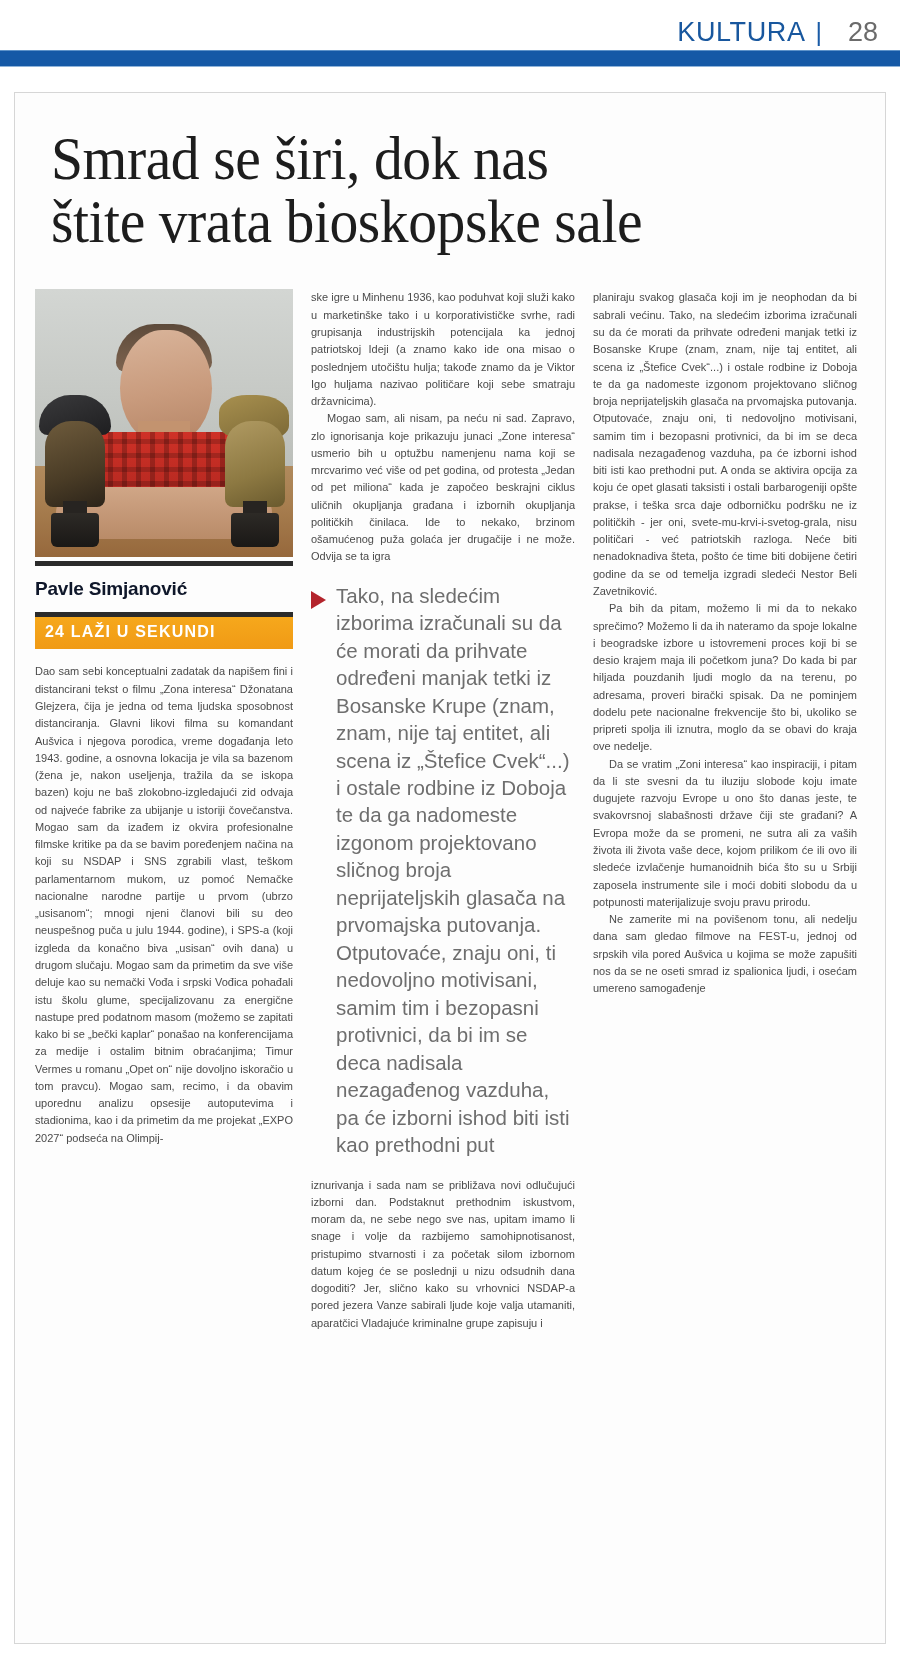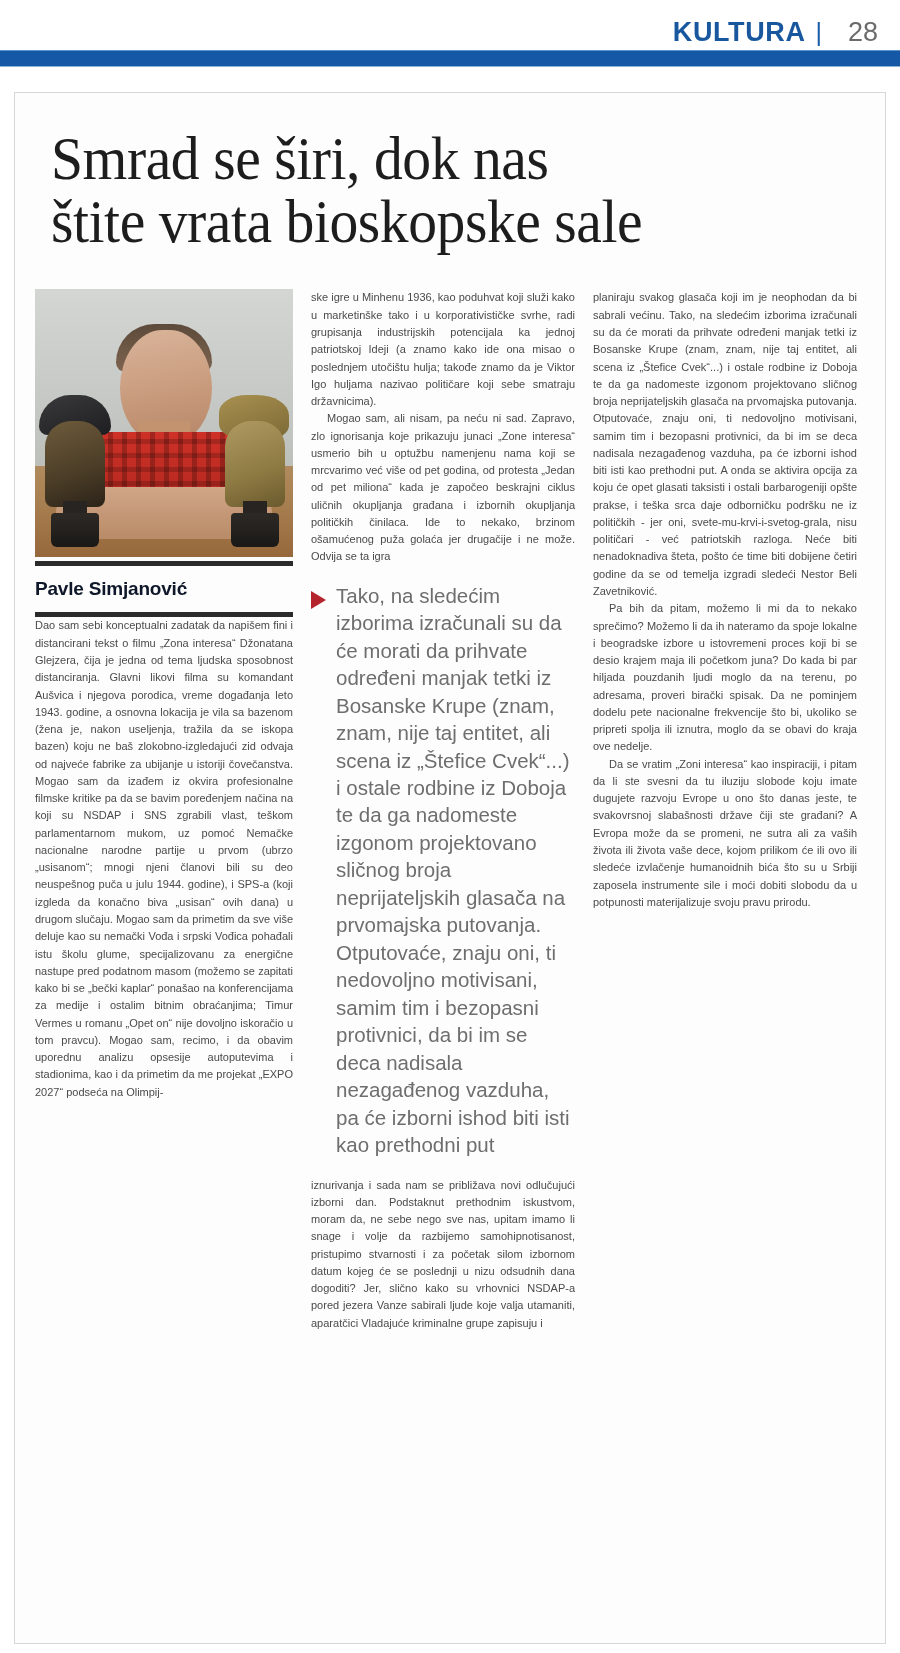--- a/index.html
+++ b/index.html
@@ -25,21 +25,21 @@
   .masthead-inner {
     display: flex;
     align-items: flex-end;
     justify-content: flex-end;
     height: 48px;
     padding: 0 22px 0 0;
     box-sizing: border-box;
   }
   .section-name {
     font-family: "Liberation Sans", sans-serif;
-    font-weight: bold;
+    font-weight: normal;
     font-size: 27px;
     letter-spacing: 0.6px;
     color: #18579e;
     line-height: 1;
     padding-bottom: 2px;
   }
   .section-sep {
     font-size: 25px;
     color: #1a5ba6;
     margin: 0 16px 0 10px;
@@ -327,20 +327,21 @@
             <div class="stem"></div>
             <div class="base"></div>
           </div>
         </div>
       </div>
       <div class="photo-rule"></div>
 
       <div class="byline">Pavle Simjanović</div>
 
       <div class="label-rule"></div>
+      <div class="label-banner">24 LAŽI U SEKUNDI</div>
 
       <div class="body-text">
         <p>Dao sam sebi konceptualni zadatak da napišem fini i distancirani tekst o filmu „Zona interesa“ Džonatana Glejzera, čija je jedna od tema ljudska sposobnost distanciranja. Glavni likovi filma su komandant Aušvica i njegova porodica, vreme događanja leto 1943. godine, a osnovna lokacija je vila sa bazenom (žena je, nakon useljenja, tražila da se iskopa bazen) koju ne baš zlokobno-izgledajući zid odvaja od najveće fabrike za ubijanje u istoriji čovečanstva. Mogao sam da izađem iz okvira profesionalne filmske kritike pa da se bavim poređenjem načina na koji su NSDAP i SNS zgrabili vlast, teškom parlamentarnom mukom, uz pomoć Nemačke nacionalne narodne partije u prvom (ubrzo „usisanom“; mnogi njeni članovi bili su deo neuspešnog puča u julu 1944. godine), i SPS-a (koji izgleda da konačno biva „usisan“ ovih dana) u drugom slučaju. Mogao sam da primetim da sve više deluje kao su nemački Vođa i srpski Vođica pohađali istu školu glume, specijalizovanu za energične nastupe pred podatnom masom (možemo se zapitati kako bi se „bečki kaplar“ ponašao na konferencijama za medije i ostalim bitnim obraćanjima; Timur Vermes u romanu „Opet on“ nije dovoljno iskoračio u tom pravcu). Mogao sam, recimo, i da obavim uporednu analizu opsesije autoputevima i stadionima, kao i da primetim da me projekat „EXPO 2027“ podseća na Olimpij-</p>
       </div>
     </div>
 
     <div class="col">
       <div class="body-text">
         <p>ske igre u Minhenu 1936, kao poduhvat koji služi kako u marketinške tako i u korporativističke svrhe, radi grupisanja industrijskih potencijala ka jednoj patriotskoj Ideji (a znamo kako ide ona misao o poslednjem utočištu hulja; takođe znamo da je Viktor Igo huljama nazivao političare koji sebe smatraju državnicima).</p>
         <p>Mogao sam, ali nisam, pa neću ni sad. Zapravo, zlo ignorisanja koje prikazuju junaci „Zone interesa“ usmerio bih u optužbu namenjenu nama koji se mrcvarimo već više od pet godina, od protesta „Jedan od pet miliona“ kada je započeo beskrajni ciklus uličnih okupljanja građana i izbornih okupljanja političkih činilaca. Ide to nekako, brzinom ošamućenog puža golaća jer drugačije i ne može. Odvija se ta igra</p>
@@ -354,17 +355,18 @@
       <div class="body-text">
         <p>iznurivanja i sada nam se približava novi odlučujući izborni dan. Podstaknut prethodnim iskustvom, moram da, ne sebe nego sve nas, upitam imamo li snage i volje da razbijemo samohipnotisanost, pristupimo stvarnosti i za početak silom izbornom datum kojeg će se poslednji u nizu odsudnih dana dogoditi? Jer, slično kako su vrhovnici NSDAP-a pored jezera Vanze sabirali ljude koje valja utamaniti, aparatčici Vladajuće kriminalne grupe zapisuju i</p>
       </div>
     </div>
 
     <div class="col">
       <div class="body-text">
         <p>planiraju svakog glasača koji im je neophodan da bi sabrali većinu. Tako, na sledećim izborima izračunali su da će morati da prihvate određeni manjak tetki iz Bosanske Krupe (znam, znam, nije taj entitet, ali scena iz „Štefice Cvek“...) i ostale rodbine iz Doboja te da ga nadomeste izgonom projektovano sličnog broja neprijateljskih glasača na prvomajska putovanja. Otputovaće, znaju oni, ti nedovoljno motivisani, samim tim i bezopasni protivnici, da bi im se deca nadisala nezagađenog vazduha, pa će izborni ishod biti isti kao prethodni put. A onda se aktivira opcija za koju će opet glasati taksisti i ostali barbarogeniji opšte prakse, i teška srca daje odborničku podršku ne iz političkih - jer oni, svete-mu-krvi-i-svetog-grala, nisu političari - već patriotskih razloga. Neće biti nenadoknadiva šteta, pošto će time biti dobijene četiri godine da se od temelja izgradi sledeći Nestor Beli Zavetniković.</p>
         <p>Pa bih da pitam, možemo li mi da to nekako sprečimo? Možemo li da ih nateramo da spoje lokalne i beogradske izbore u istovremeni proces koji bi se desio krajem maja ili početkom juna? Do kada bi par hiljada pouzdanih ljudi moglo da na terenu, po adresama, proveri birački spisak. Da ne pominjem dodelu pete nacionalne frekvencije što bi, ukoliko se pripreti spolja ili iznutra, moglo da se obavi do kraja ove nedelje.</p>
         <p>Da se vratim „Zoni interesa“ kao inspiraciji, i pitam da li ste svesni da tu iluziju slobode koju imate dugujete razvoju Evrope u ono što danas jeste, te svakovrsnoj slabašnosti države čiji ste građani? A Evropa može da se promeni, ne sutra ali za vaših života ili života vaše dece, kojom prilikom će ili ovo ili sledeće izvlačenje humanoidnih bića što su u Srbiji zaposela instrumente sile i moći dobiti slobodu da u potpunosti materijalizuje svoju pravu prirodu.</p>
+        <p>Ne zamerite mi na povišenom tonu, ali nedelju dana sam gledao filmove na FEST-u, jednoj od srpskih vila pored Aušvica u kojima se može zapušiti nos da se ne oseti smrad iz spalionica ljudi, i osećam umereno samogađenje</p>
       </div>
     </div>
 
   </div>
 </div>
 
 </body></html>

